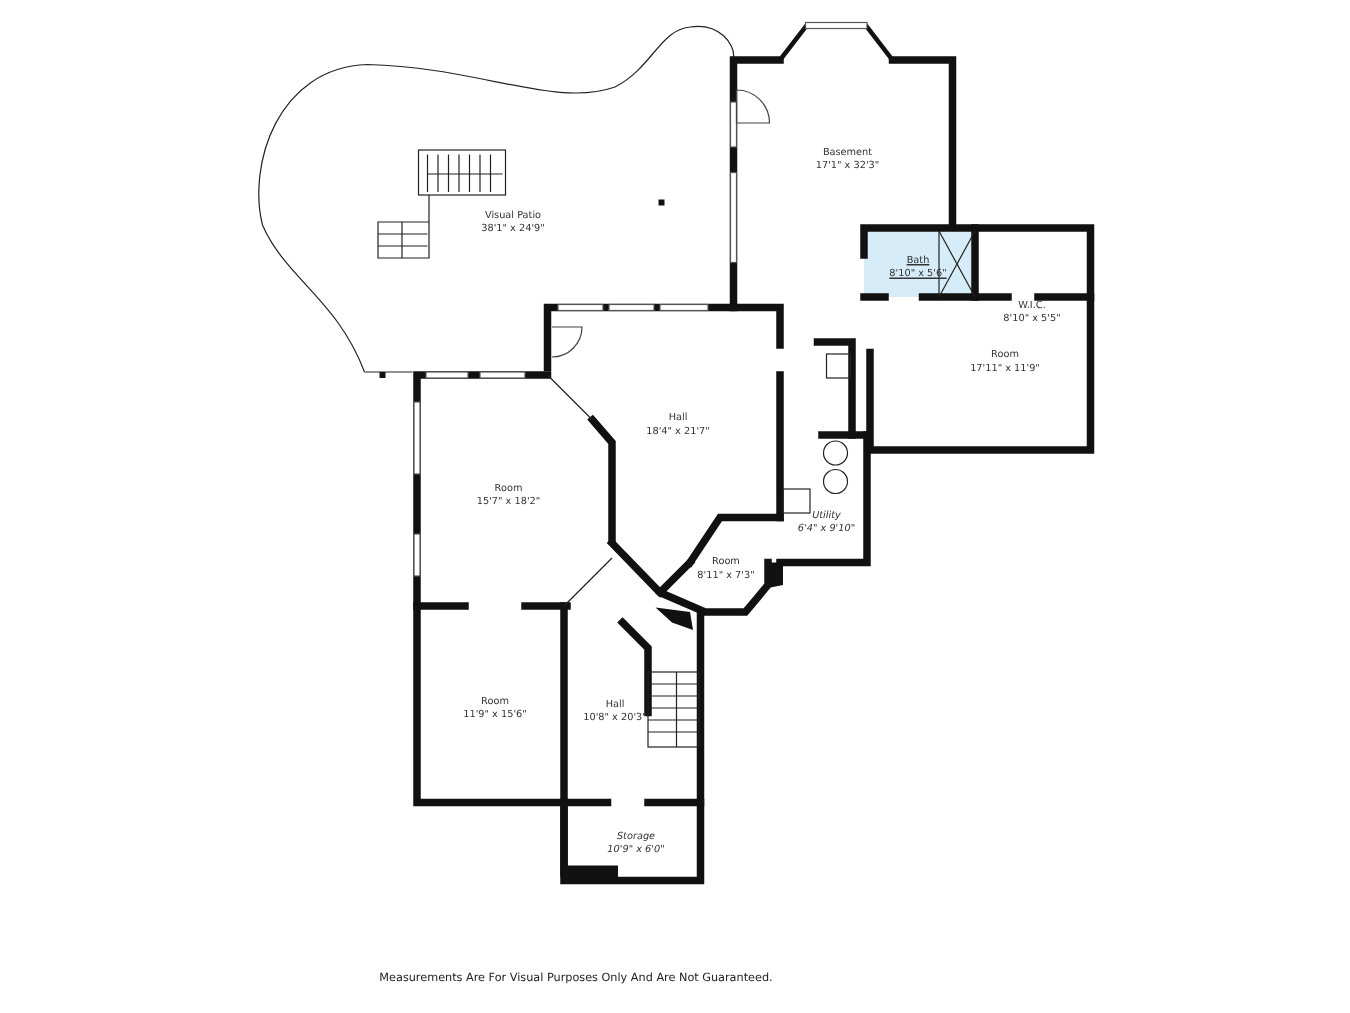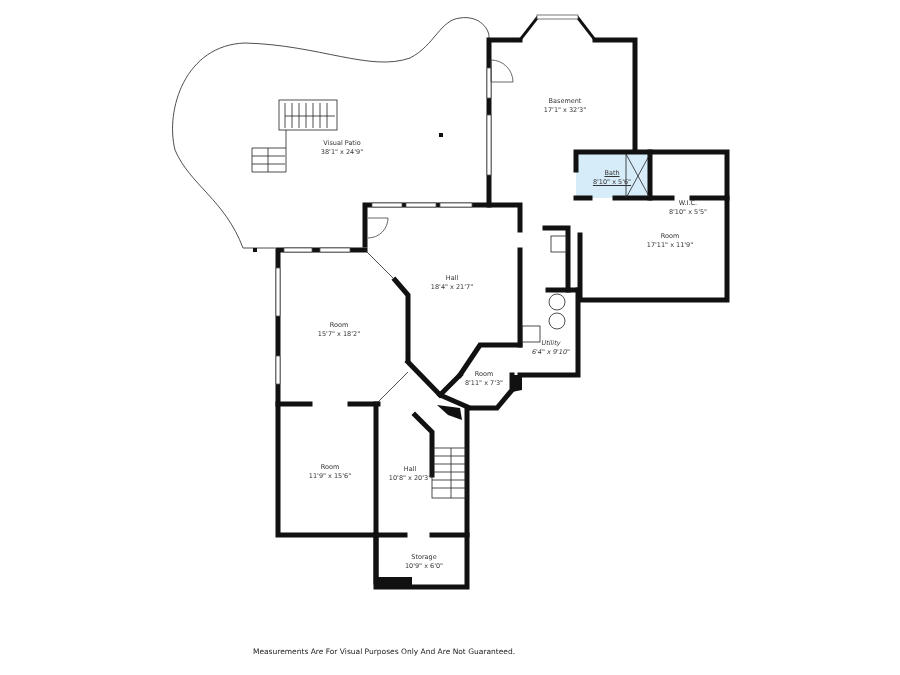--- a/index.html
+++ b/index.html
@@ -155,18 +155,18 @@
     <span>8'11" x 7'3"</span>
 </div>
 <div class="lbl" style="left:330px;top:463px;">
   <span>Room</span>
     <span>11'9" x 15'6"</span>
 </div>
 <div class="lbl" style="left:410px;top:465px;">
   <span>Hall</span>
     <span>10'8" x 20'3"</span>
 </div>
-<div class="lbl" style="left:424px;top:553px;">
+<div class="lbl" style="left:424px;top:553px;font-style:italic;">
   <span>Storage</span>
     <span>10'9" x 6'0"</span>
 </div>
 
 <div class="footer">Measurements Are For Visual Purposes Only And Are Not Guaranteed.</div>
 
 </body></html>

